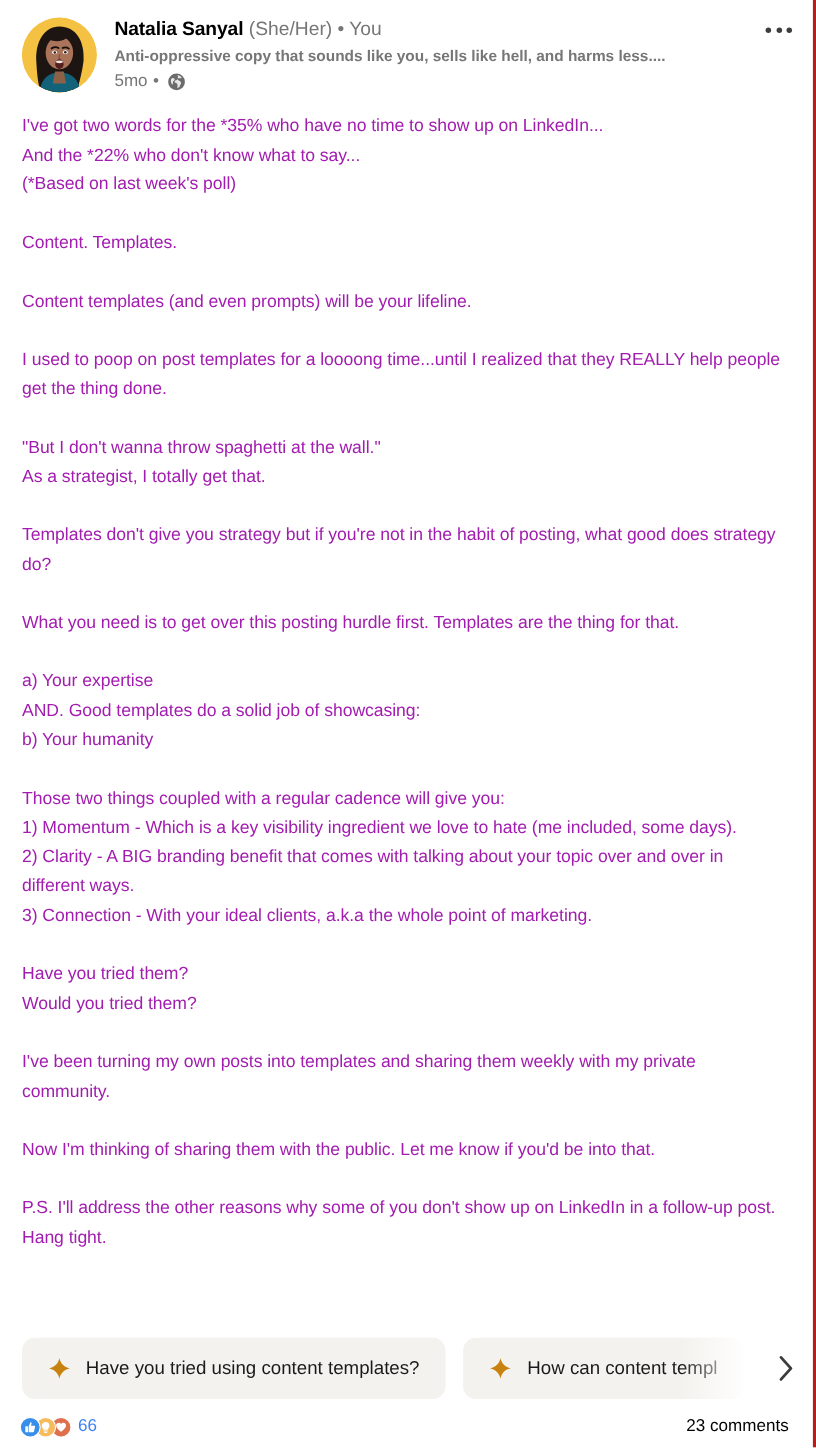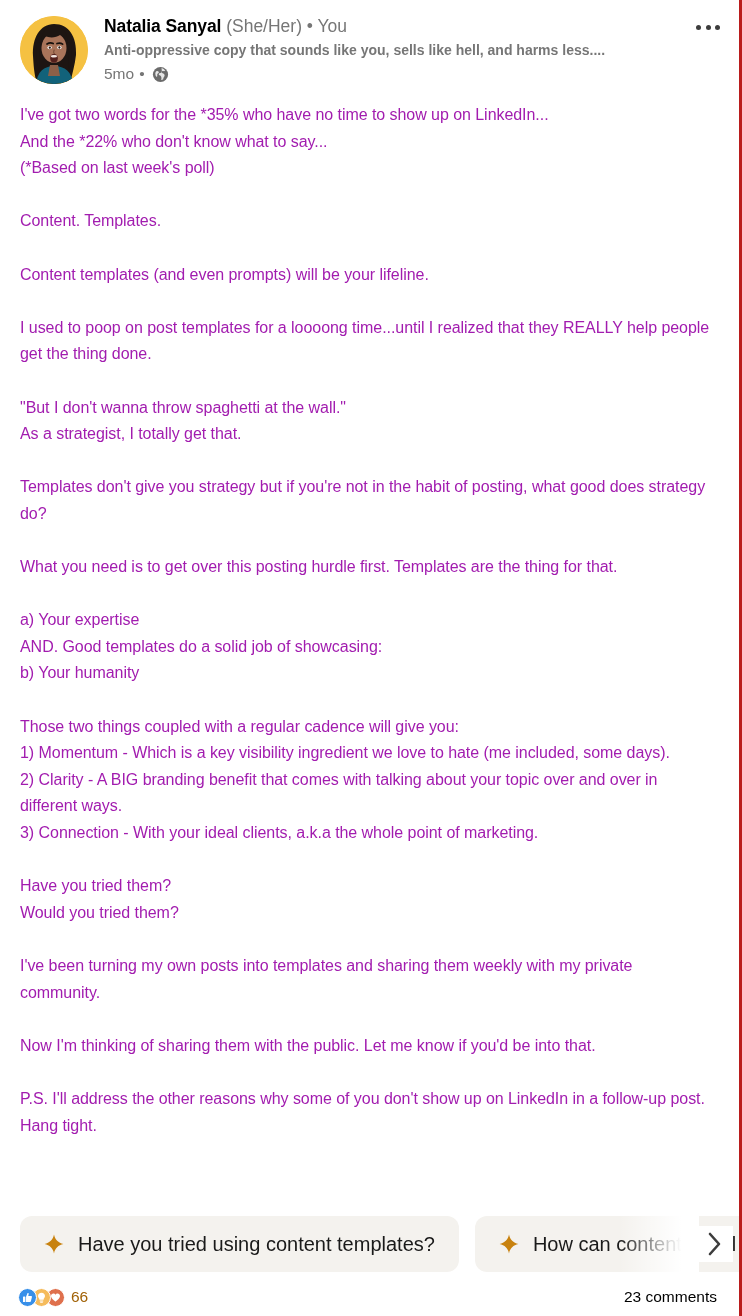--- a/index.html
+++ b/index.html
@@ -134,21 +134,21 @@
   }
   .chip {
     display: flex;
     align-items: center;
     gap: 14px;
     background: #f4f2ee;
     border: none;
     border-radius: 12px;
     height: 56px;
     padding: 0 24px;
-    font-size: 20px;
+    font-size: 17px;
     color: #1a1a1a;
     white-space: nowrap;
     cursor: pointer;
     font-family: "Liberation Sans", sans-serif;
     flex: 0 0 auto;
   }
   .chip .sparkle { display: inline-block; width: 20px; height: 20px; min-width: 20px; }
   .chip .sparkle svg { display: block; }
   .chip-fade {
     position: absolute;
@@ -203,21 +203,21 @@
     justify-content: center;
     position: relative;
   }
   .react-icons .r:nth-child(1) { background: #378fe9; z-index: 3; }
   .react-icons .r:nth-child(2) { background: #f5bb5c; z-index: 2; }
   .react-icons .r:nth-child(3) { background: #df704d; z-index: 1; }
   .react-icons .r svg { display: block; }
   .react-count {
     margin-left: 11px;
     font-size: 15.5px;
-    color: #a16207;
+    color: #3b82f6;
   }
   .comments-count {
     font-size: 15.5px;
     color: #000000;
     cursor: pointer;
   }
 </style>
 </head>
 <body>
 

